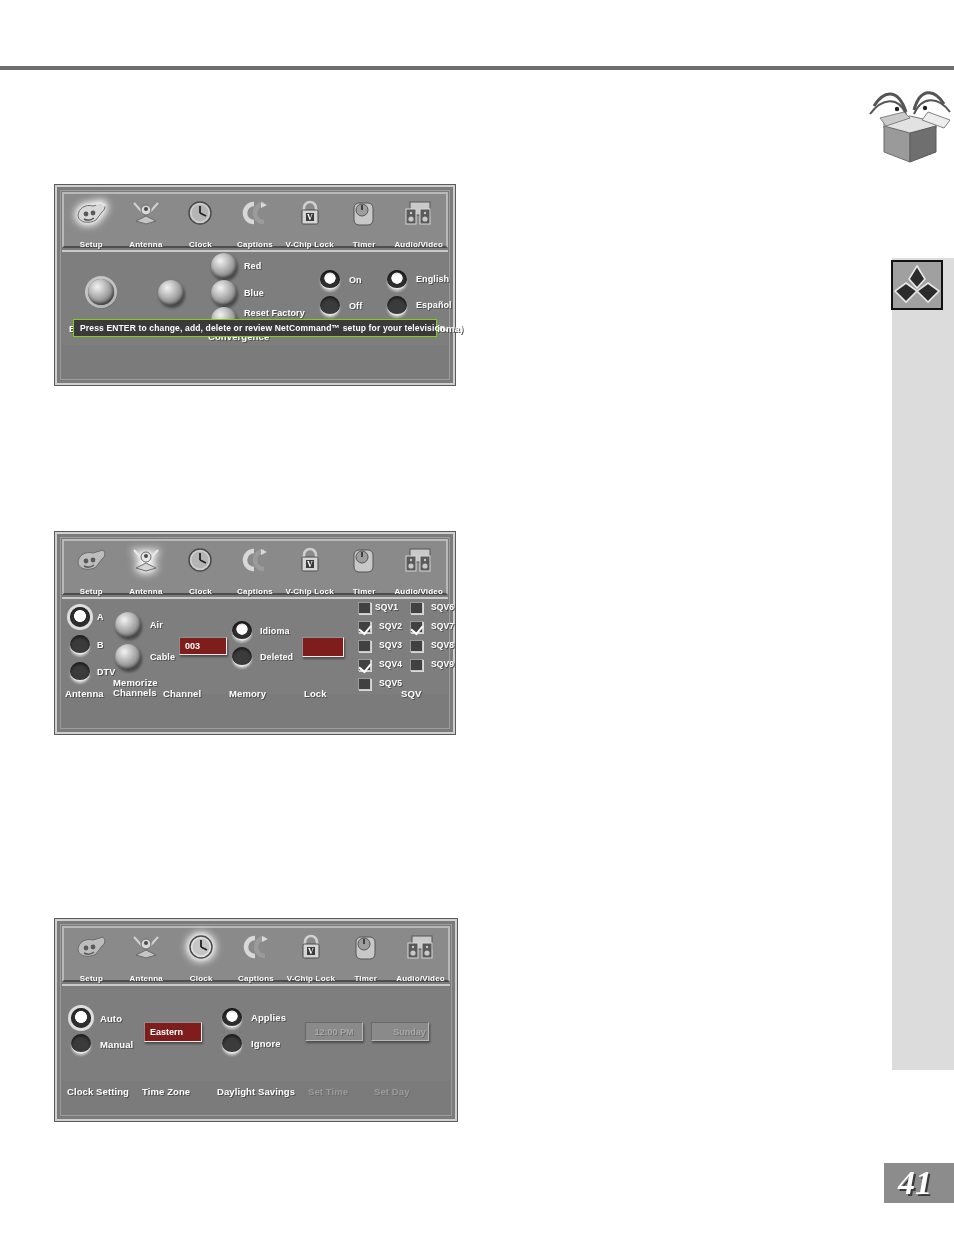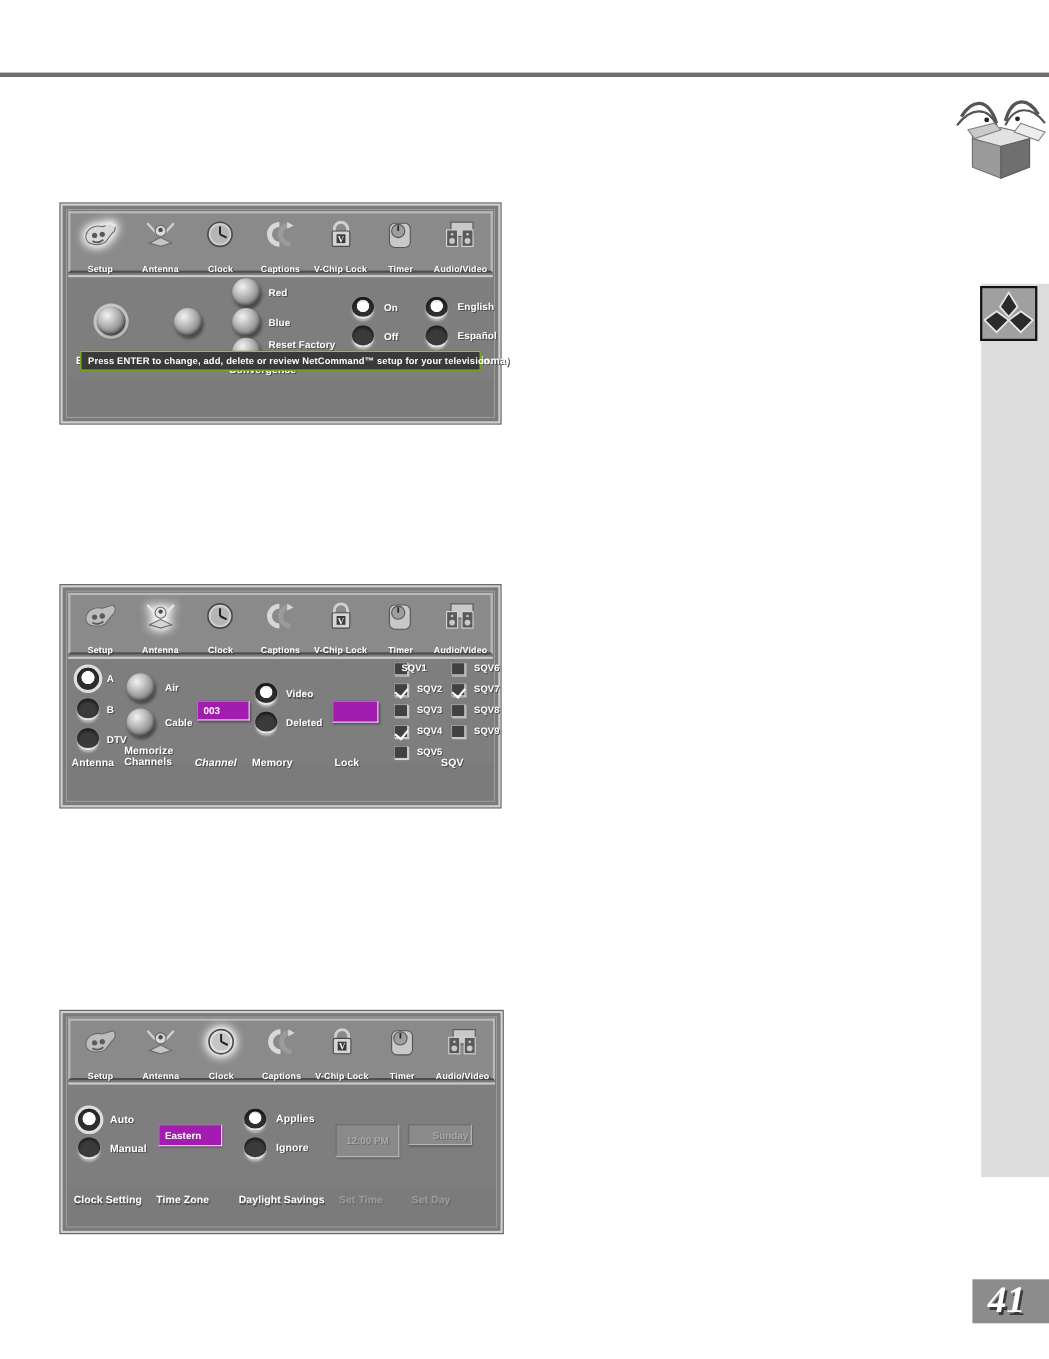--- a/index.html
+++ b/index.html
@@ -108,21 +108,21 @@
   .chk{
     position:absolute;width:13px;height:12px;background:#414141;
     border:1px solid #c9c9c9;border-top-color:#9a9a9a;border-left-color:#9a9a9a;
     box-sizing:border-box;box-shadow:1px 1px 0 #d9d9d9;
   }
   .chk.on::after{
     content:"";position:absolute;left:2px;top:1px;width:6px;height:9px;
     border:solid #ffffff;border-width:0 2px 2px 0;transform:rotate(40deg);
   }
   .field{
-    position:absolute;background:#a21caf;
+    position:absolute;background:#7f1d1d;
     border:1px solid #e8e8e8;border-top-color:#8f8f8f;border-left-color:#8f8f8f;
     box-sizing:border-box;box-shadow:1px 2px 2px rgba(0,0,0,.4);
     display:flex;align-items:center;
   }
   .field span{color:#ffffff;font-size:9px;font-weight:bold;padding-left:5px;}
   .field.dim{
     background:#8a8a8a;border:1px solid #b8b8b8;border-top-color:#6a6a6a;border-left-color:#6a6a6a;
     justify-content:center;
   }
   .field.dim span{color:#a8a8a8;padding-left:0;text-shadow:1px 1px 0 #6e6e6e;}
@@ -387,35 +387,35 @@
     <div class="orb" style="left:53px;top:13px;"></div>
     <div class="lbl" style="left:88px;top:21px;">Air</div>
     <div class="orb" style="left:53px;top:45px;"></div>
     <div class="lbl" style="left:88px;top:53px;">Cable</div>
     <div class="lbl grp two" style="left:51px;top:79px;">Memorize</div>
     <div class="lbl grp two" style="left:51px;top:89px;">Channels</div>
 
     <div class="field" style="left:117px;top:38px;width:48px;height:18px;">
       <span>003</span>
     </div>
-    <div class="lbl grp" style="left:115px;top:89px;font-style:italic;">Channel</div>
+    <div class="lbl grp" style="left:101px;top:89px;">Channel</div>
 
     <div class="radio on" style="left:170px;top:22px;"></div>
-    <div class="lbl" style="left:198px;top:27px;">Video</div>
+    <div class="lbl" style="left:198px;top:27px;">Idioma</div>
     <div class="radio" style="left:170px;top:48px;"></div>
     <div class="lbl" style="left:198px;top:53px;">Deleted</div>
     <div class="lbl grp" style="left:167px;top:89px;">Memory</div>
 
     <div class="field" style="left:240px;top:38px;width:42px;height:20px;">
       <span></span>
     </div>
     <div class="lbl grp" style="left:242px;top:89px;">Lock</div>
 
     <div class="chk" style="left:296px;top:3px;"></div>
-    <div class="lbl sm" style="left:303px;top:3px;">SQV1</div>
+    <div class="lbl sm" style="left:313px;top:3px;">SQV1</div>
     <div class="chk on" style="left:296px;top:22px;"></div>
     <div class="lbl sm" style="left:317px;top:22px;">SQV2</div>
     <div class="chk" style="left:296px;top:41px;"></div>
     <div class="lbl sm" style="left:317px;top:41px;">SQV3</div>
     <div class="chk on" style="left:296px;top:60px;"></div>
     <div class="lbl sm" style="left:317px;top:60px;">SQV4</div>
     <div class="chk" style="left:296px;top:79px;"></div>
     <div class="lbl sm" style="left:317px;top:79px;">SQV5</div>
 
     <div class="chk" style="left:348px;top:3px;"></div>
@@ -527,21 +527,21 @@
       <span>Eastern</span>
     </div>
     <div class="lbl grp" style="left:80px;top:100px;">Time Zone</div>
 
     <div class="radio on" style="left:160px;top:22px;"></div>
     <div class="lbl grp" style="left:189px;top:26px;">Applies</div>
     <div class="radio" style="left:160px;top:48px;"></div>
     <div class="lbl grp" style="left:189px;top:52px;">Ignore</div>
     <div class="lbl grp" style="left:155px;top:100px;">Daylight Savings</div>
 
-    <div class="field dim" style="left:243px;top:36px;width:58px;height:30px;">
+    <div class="field dim" style="left:243px;top:36px;width:58px;height:19px;">
       <span>12:00 PM</span>
     </div>
     <div class="lbl grp dim" style="left:246px;top:100px;">Set Time</div>
 
     <div class="field dim" style="left:309px;top:36px;width:58px;height:19px;padding-left:19px;">
       <span>Sunday</span>
     </div>
     <div class="lbl grp dim" style="left:312px;top:100px;">Set Day</div>
 
   </div>

